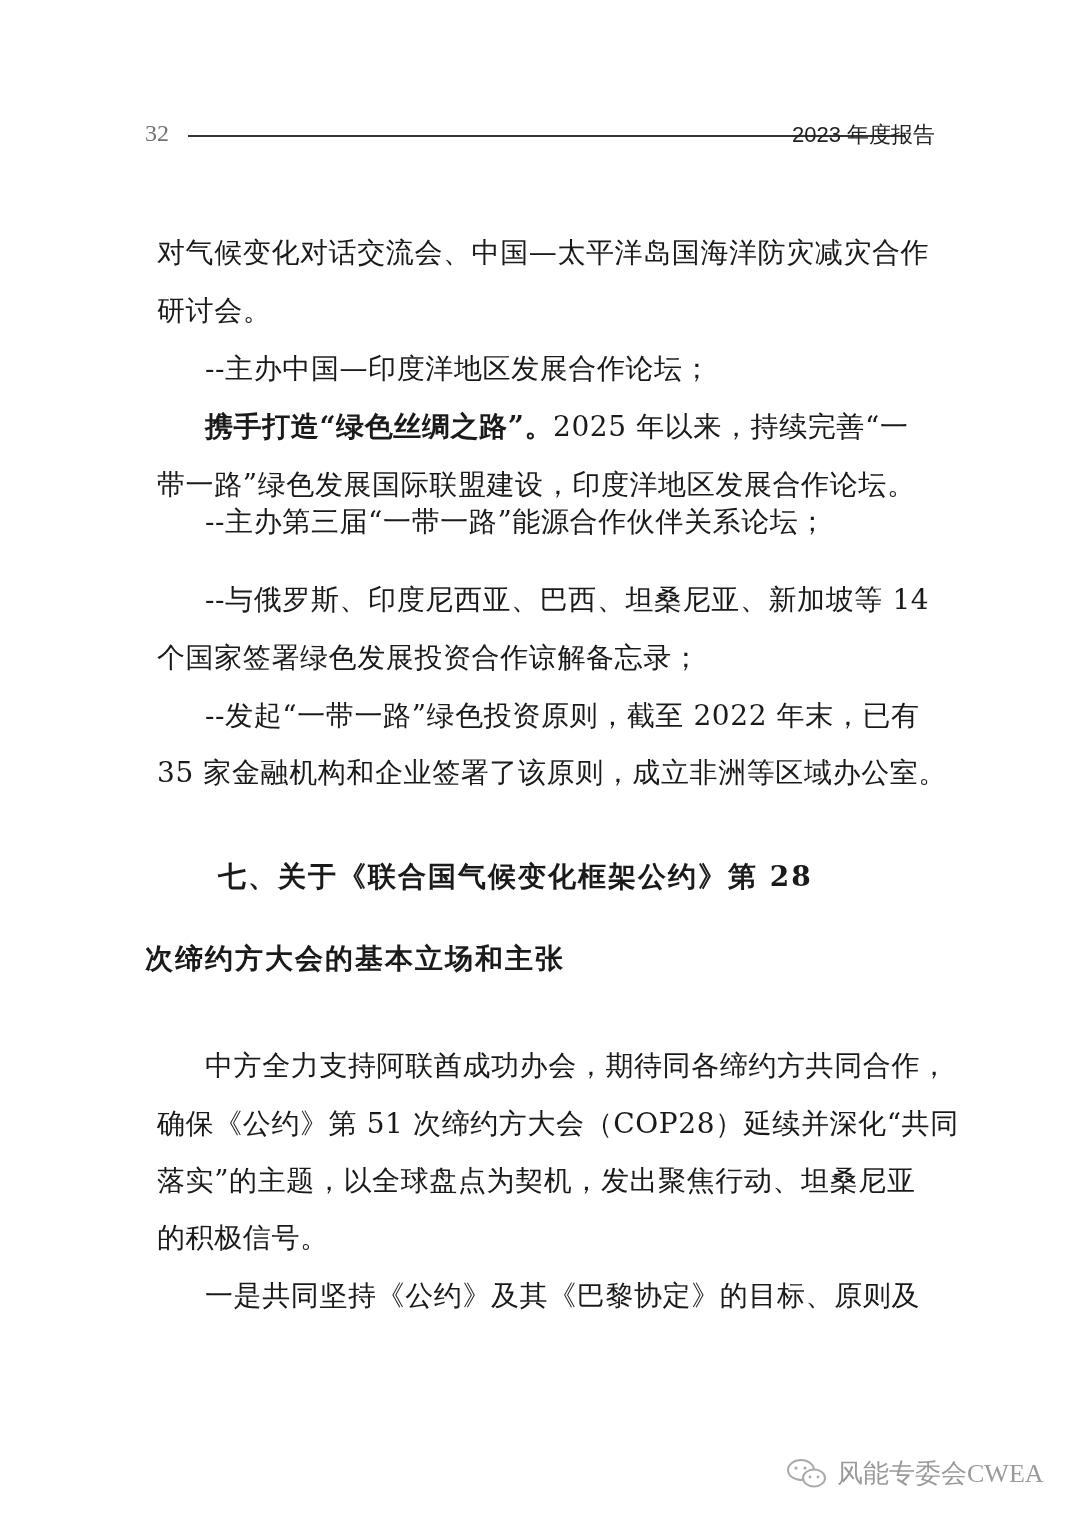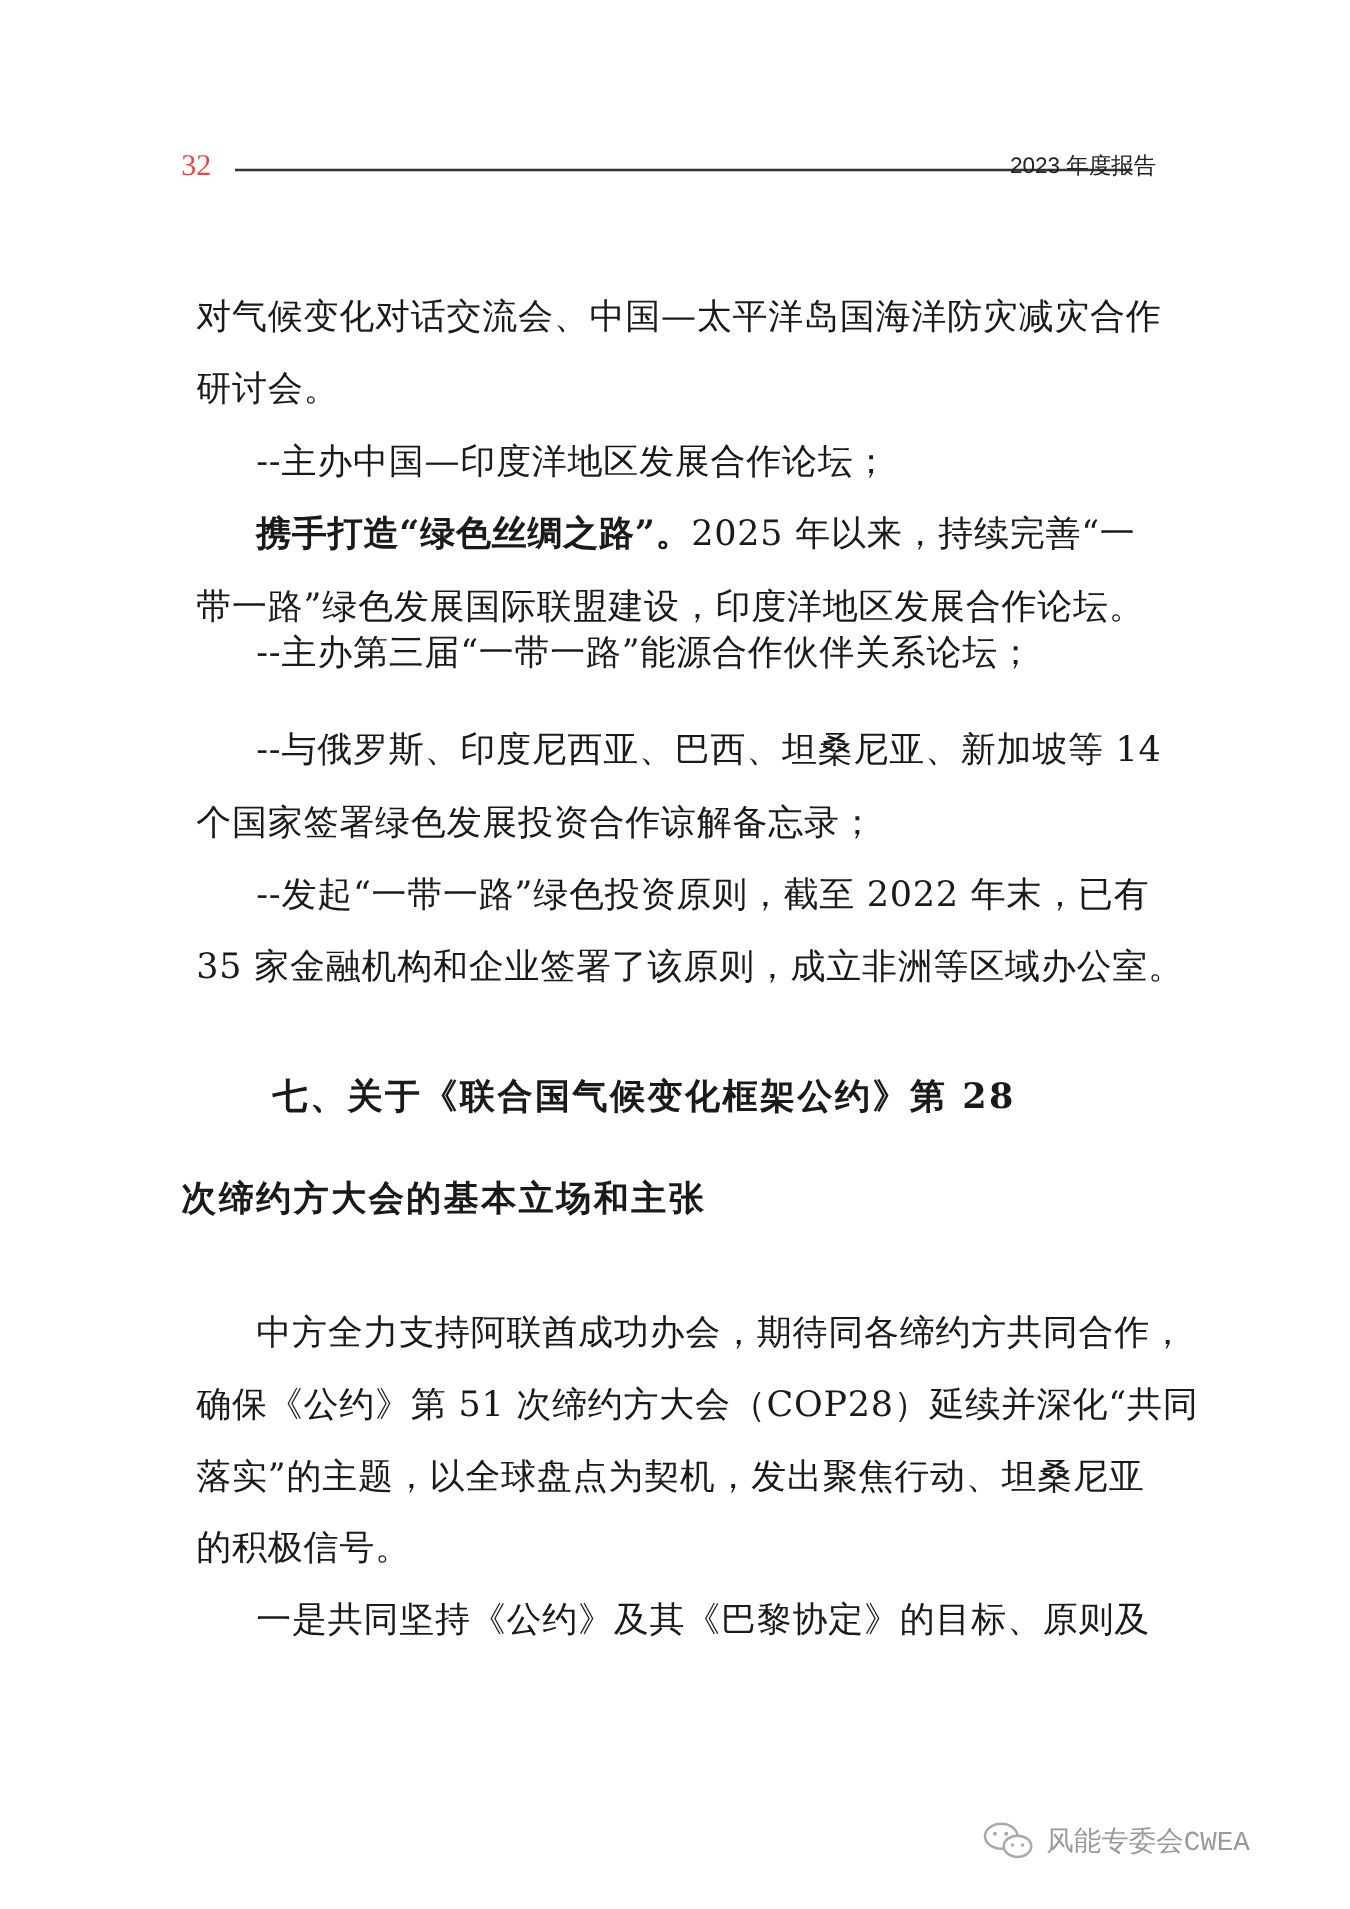--- a/index.html
+++ b/index.html
@@ -9,44 +9,44 @@
       position: relative;
       overflow: hidden;
       font-family: "DejaVu Serif", "Liberation Serif", serif;
       color: #1a1a1a;
     }
     .header {
       position: absolute; left: 145px; top: 118px; width: 790px; height: 36px;
     }
     .page-num {
       position: absolute; left: 0; top: 2px;
-      font-family: "Liberation Serif", serif; font-size: 24px; color: #ef4444;
+      font-family: "Liberation Serif", serif; font-size: 24px; color: #737373;
     }
     .header-rule {
       position: absolute; left: 43px; top: 17px; width: 718px; height: 2px; background: #333;
     }
     .header-title {
-      position: absolute; right: 10px; top: 2px;
-      font-family: "Liberation Sans", "DejaVu Sans", sans-serif; font-size: 18px; color: #222;
+      position: absolute; right: 0; top: 2px;
+      font-family: "Liberation Sans", "DejaVu Sans", sans-serif; font-size: 22px; color: #222;
     }
     .line {
       position: absolute; left: 157px; width: 790px;
       font-size: 28px; line-height: 40px; white-space: nowrap; letter-spacing: 0.6px;
     }
     .indent { left: 205px; width: 730px; }
     .bold { font-weight: bold; }
     .heading {
       position: absolute; font-size: 28px; font-weight: bold; white-space: nowrap;
       letter-spacing: 2px; line-height: 44px;
     }
     .watermark {
       position: absolute; left: 785px; top: 1456px;
       display: flex; align-items: center; gap: 6px;
       color: #9a9a9a;
-      font-family: Liberation Mono, monospace; font-size: 22px;
+      font-family: Liberation Serif, serif; font-size: 26px;
     }
     .wm-icon { width: 46px; height: 34px; }
   </style>
 </head>
 <body>
 
 <div class="header">
   <span class="page-num">32</span>
   <div class="header-rule"></div>
   <span class="header-title">2023 年度报告</span>

